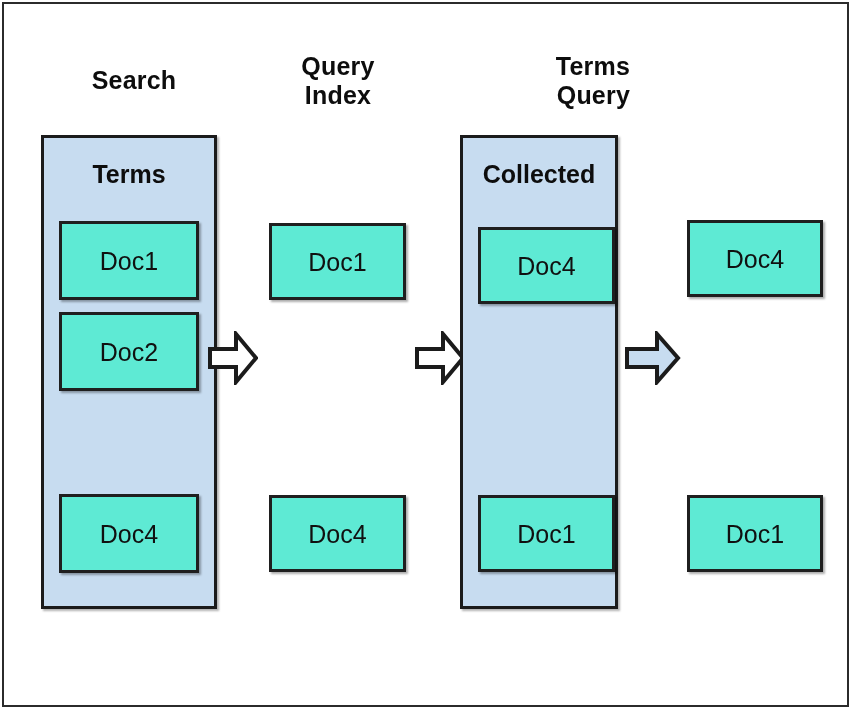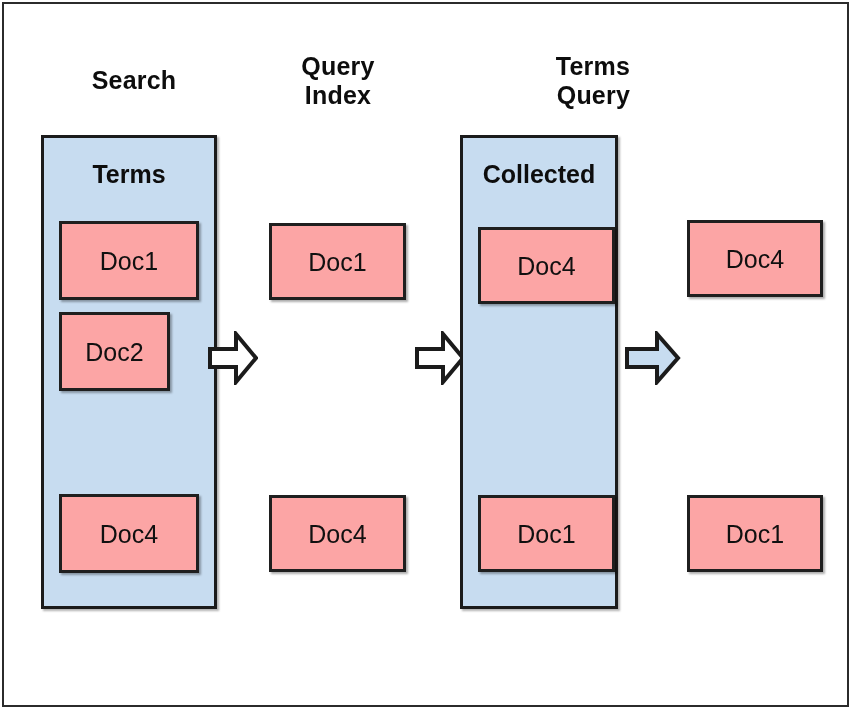--- a/index.html
+++ b/index.html
@@ -59,21 +59,21 @@
     text-align: center;
     font-weight: bold;
     font-size: 25px;
     line-height: 28px;
     color: #0d0d0d;
   }
 
   
   .doc {
     position: absolute;
-    background: #fca5a5;
+    background: #5eead4;
     border: 3px solid #1f1f1f;
     box-sizing: border-box;
     display: flex;
     align-items: center;
     justify-content: center;
     box-shadow: 2px 2px 2px rgba(0,0,0,0.32);
   }
   .doc-label {
     font-size: 25px;
     line-height: 28px;
@@ -105,21 +105,21 @@
       <div>Query</div>
     </div>
 
 
     <div class="phase" style="left:37px; top:131px; width:176px; height:474px;">
       <div class="phase-label">Terms</div>
     </div>
     <div class="doc" style="left:55px; top:217px; width:140px; height:79px;">
       <span class="doc-label">Doc1</span>
     </div>
-    <div class="doc" style="left:55px; top:308px; width:111px; height:79px;">
+    <div class="doc" style="left:55px; top:308px; width:140px; height:79px;">
       <span class="doc-label">Doc2</span>
     </div>
     <div class="doc" style="left:55px; top:490px; width:140px; height:79px;">
       <span class="doc-label">Doc4</span>
     </div>
 
     <div class="arrow" style="left:204px; top:327px;">
       <svg width="50" height="54" viewBox="0 0 50 54">
         <path d="M2,18 L28,18 L28,3 L48,27 L28,51 L28,36 L2,36 Z" fill="#ffffff" stroke="#1b1b1b" stroke-width="4" stroke-linejoin="miter"></path>
       </svg>

